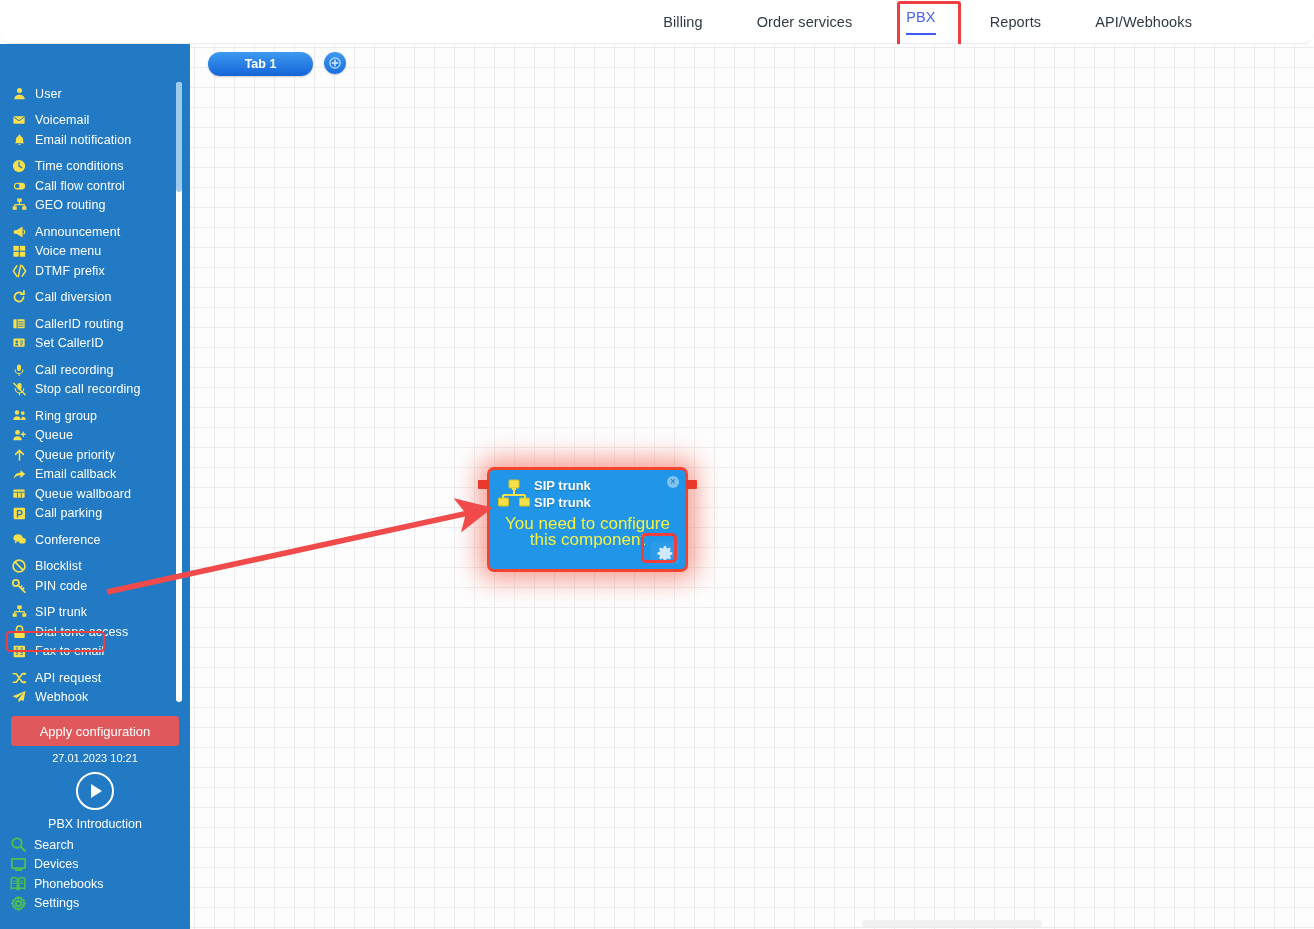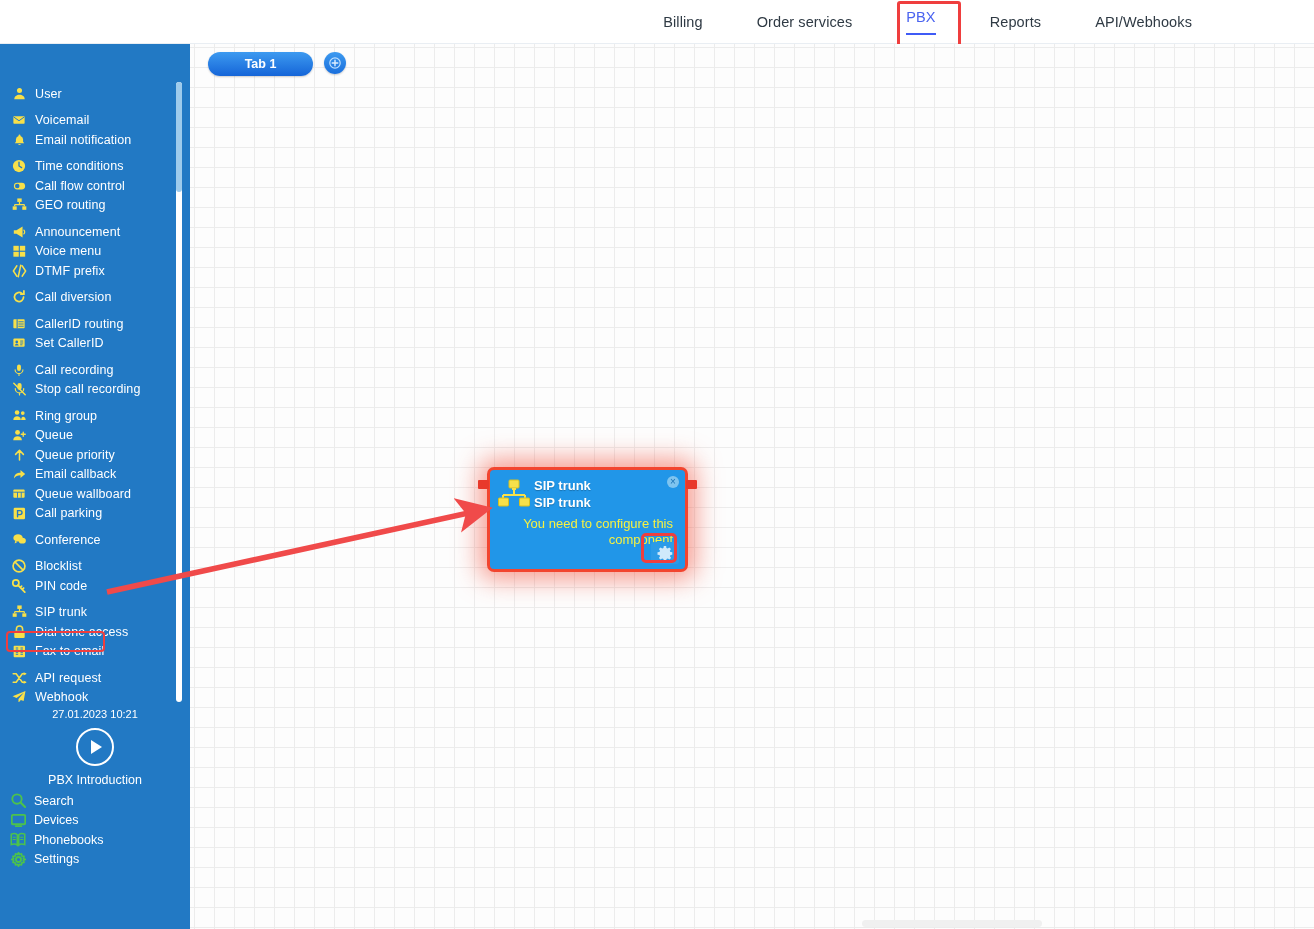--- a/index.html
+++ b/index.html
@@ -12,20 +12,21 @@
 
   #app { position: relative; width: 1314px; height: 929px; background:#fff; }
 
   
   .topnav {
     position: absolute; left: 0; top: 0; width: 1314px; height: 44px;
     background: #ffffff;
     display: flex; align-items: center; justify-content: flex-end;
     padding-right: 122px;
     border-bottom: 1px solid #e9eef3;
+    border-radius: 11px;
   }
   .nav-item {
     font-size: 14.5px; color: #2f3a44; padding: 0 0;
     margin-left: 54px; cursor: pointer; white-space: nowrap;
     letter-spacing: .1px;
   }
   .nav-item:first-child { margin-left: 0; }
   .nav-item.active { color: #4a63f0; }
   .nav-item.active .underline {
     display: block; height: 2px; background: #3f5bf6; margin-top: 8px;
@@ -158,21 +159,21 @@
   .nub-l { left: -12px; }
   .nub-r { right: -12px; }
   .node-head { display: flex; align-items: flex-start; padding: 7px 8px 0 8px; }
   .node-icon { width: 34px; flex: 0 0 34px; padding-top: 2px; }
   .node-titles { margin-left: 2px; }
   .node-title {
     color: #ffffff; font-size: 13px; font-weight: bold; line-height: 17px;
     text-shadow: 0 1px 1px rgba(0,0,0,.25);
   }
   .node-warn {
-    color: #f6f142; font-size: 13px; text-align: right;
+    color: #f6f142; font-size: 17px; text-align: center;
     padding: 3px 12px 0; line-height: 16px;
   }
   .node-close {
     position: absolute; right: 6px; top: 6px; width: 12px; height: 12px;
     border-radius: 50%; background: #7fc4ef; color: #1b72b5; font-size: 10px;
     display: flex; align-items: center; justify-content: center; cursor: pointer;
     line-height: 1;
   }
   .node-gear {
     position: absolute; right: 6px; bottom: 5px; width: 28px; height: 22px;
@@ -497,20 +498,21 @@
               </svg>
             </span>
             <span class="lbl">Webhook</span>
           </div>
         </div>
     </div>
     <div class="side-bar-track"></div>
     <div class="side-bar-thumb"></div>
 
     <div class="side-bottom">
+      <button class="apply-btn">Apply configuration</button>
       <div class="ts">27.01.2023 10:21</div>
       <div class="play-wrap">
         <div class="play-circle">
           <div class="play-tri"></div>
         </div>
       </div>
       <div class="intro-label">PBX Introduction</div>
       <div class="bottom-links" id="bottom-links">
           <div class="bottom-item">
             <span class="ic">

